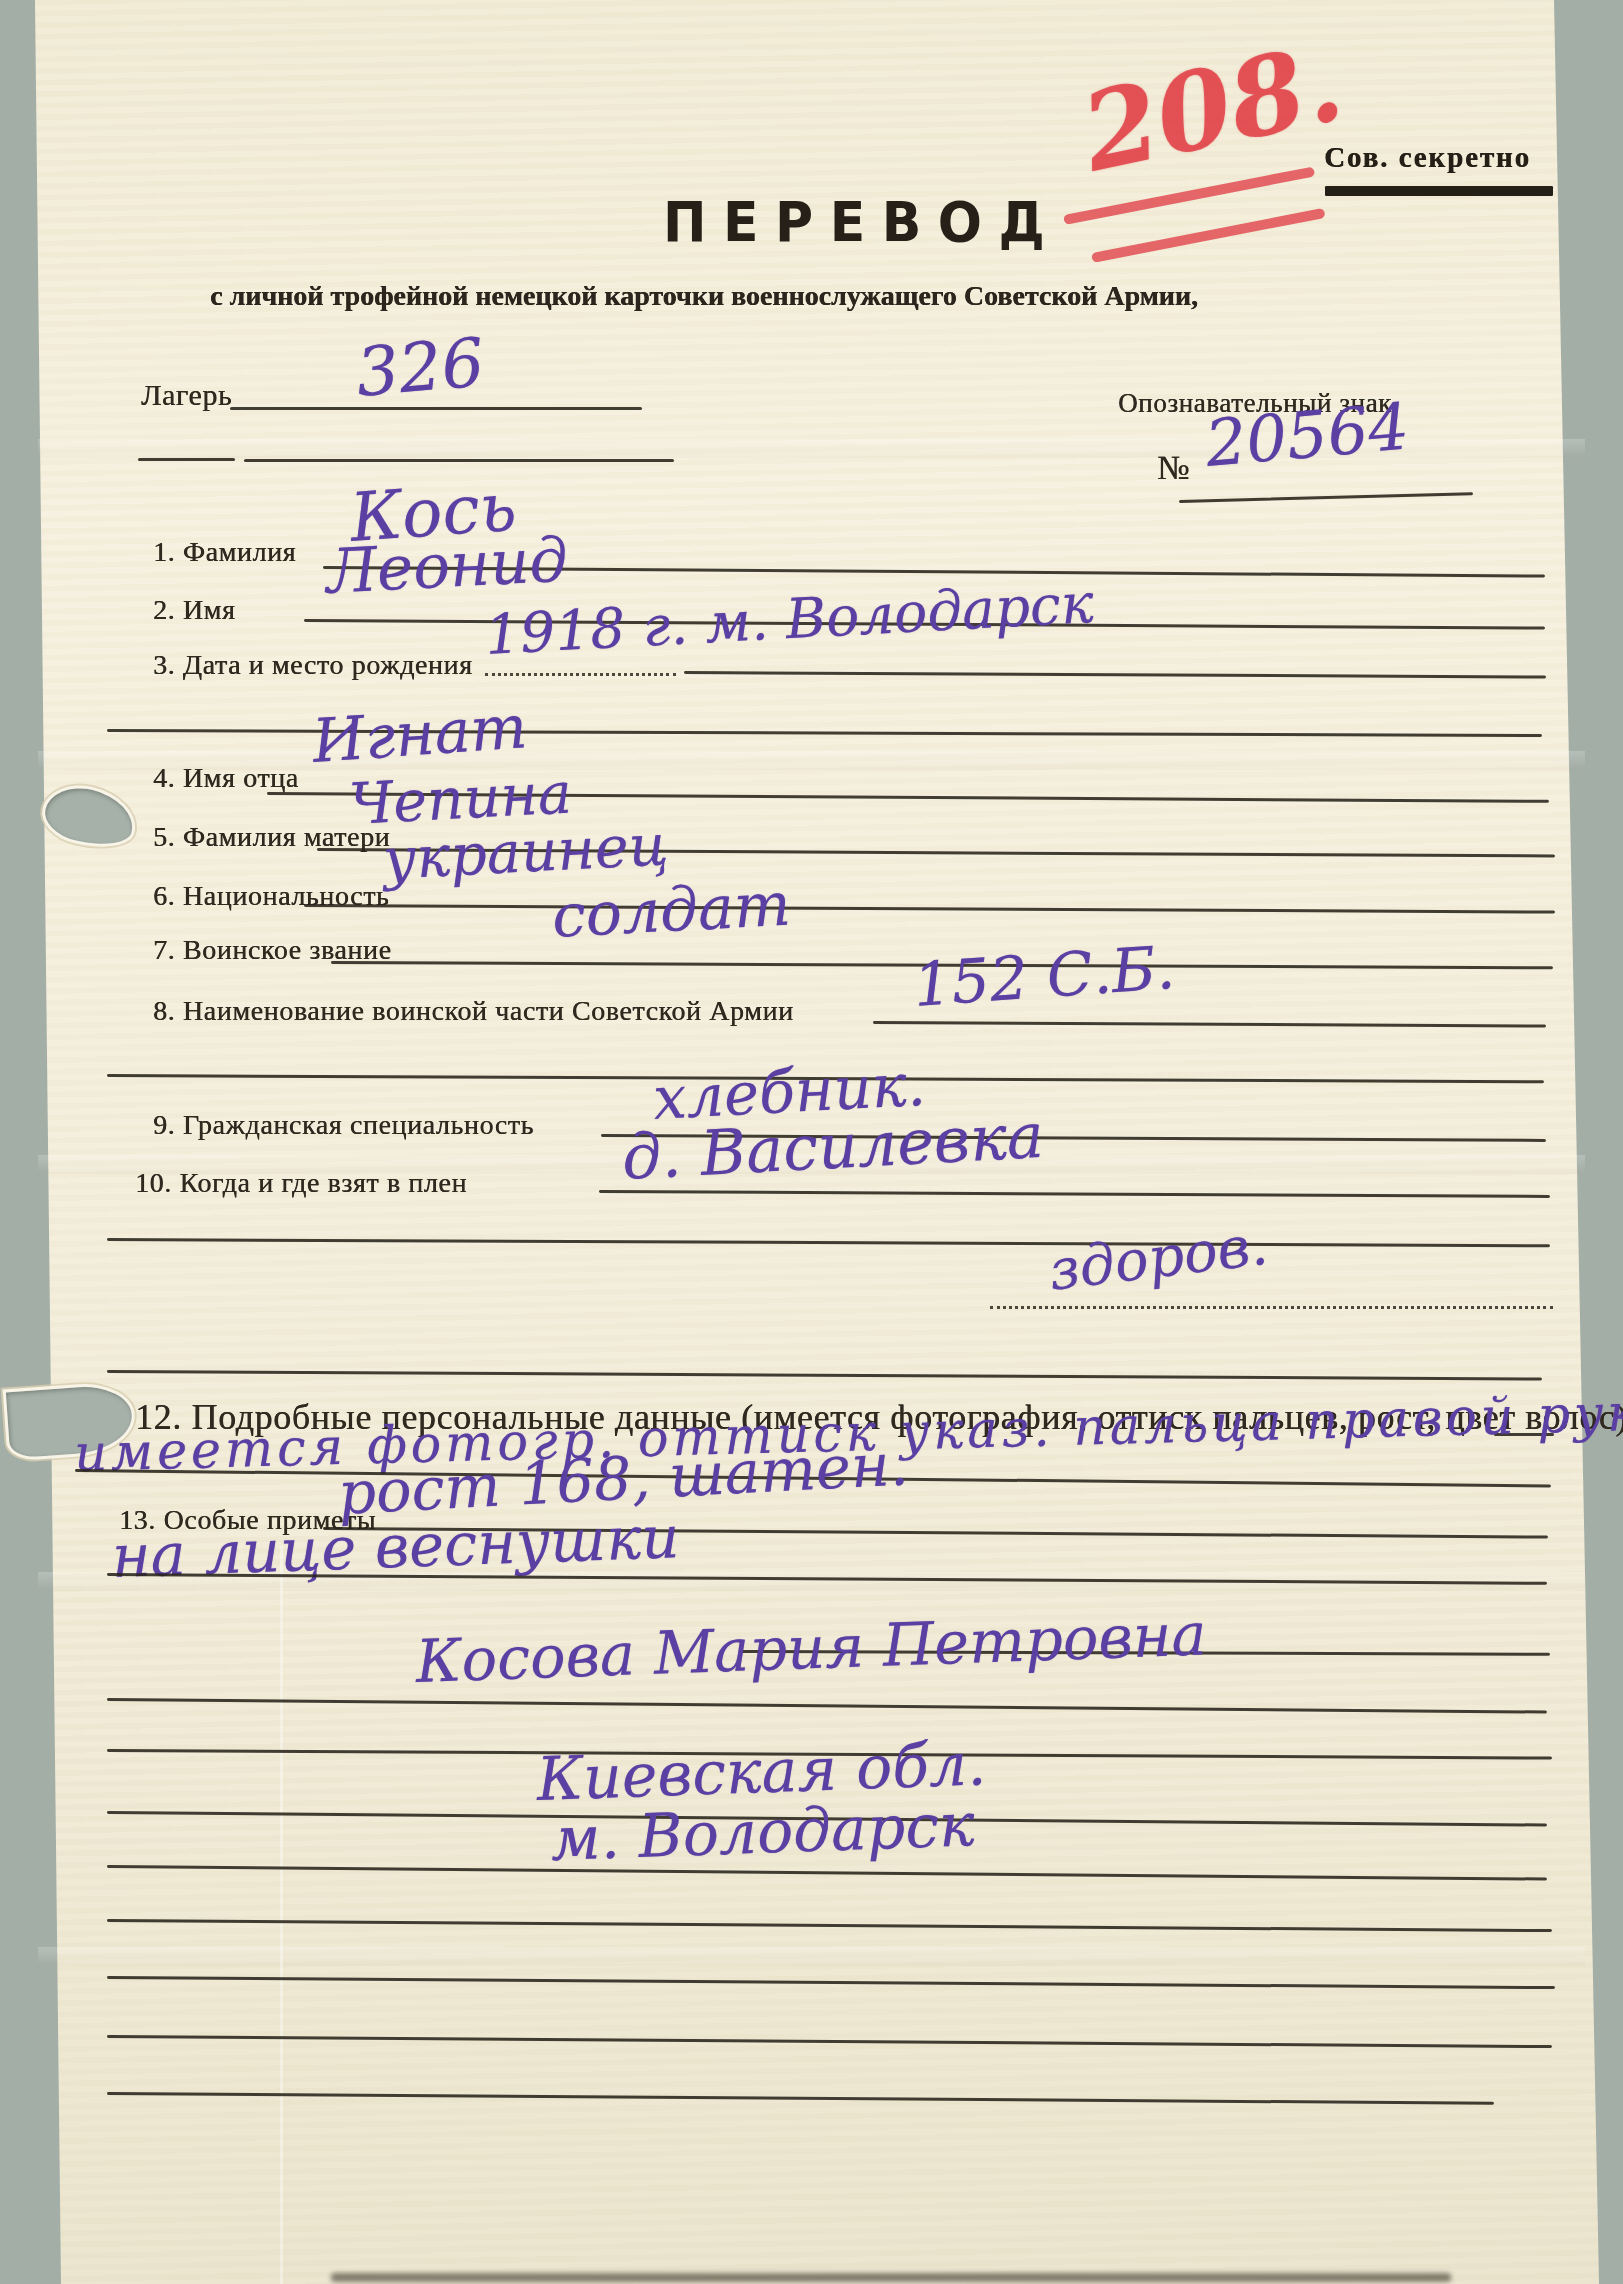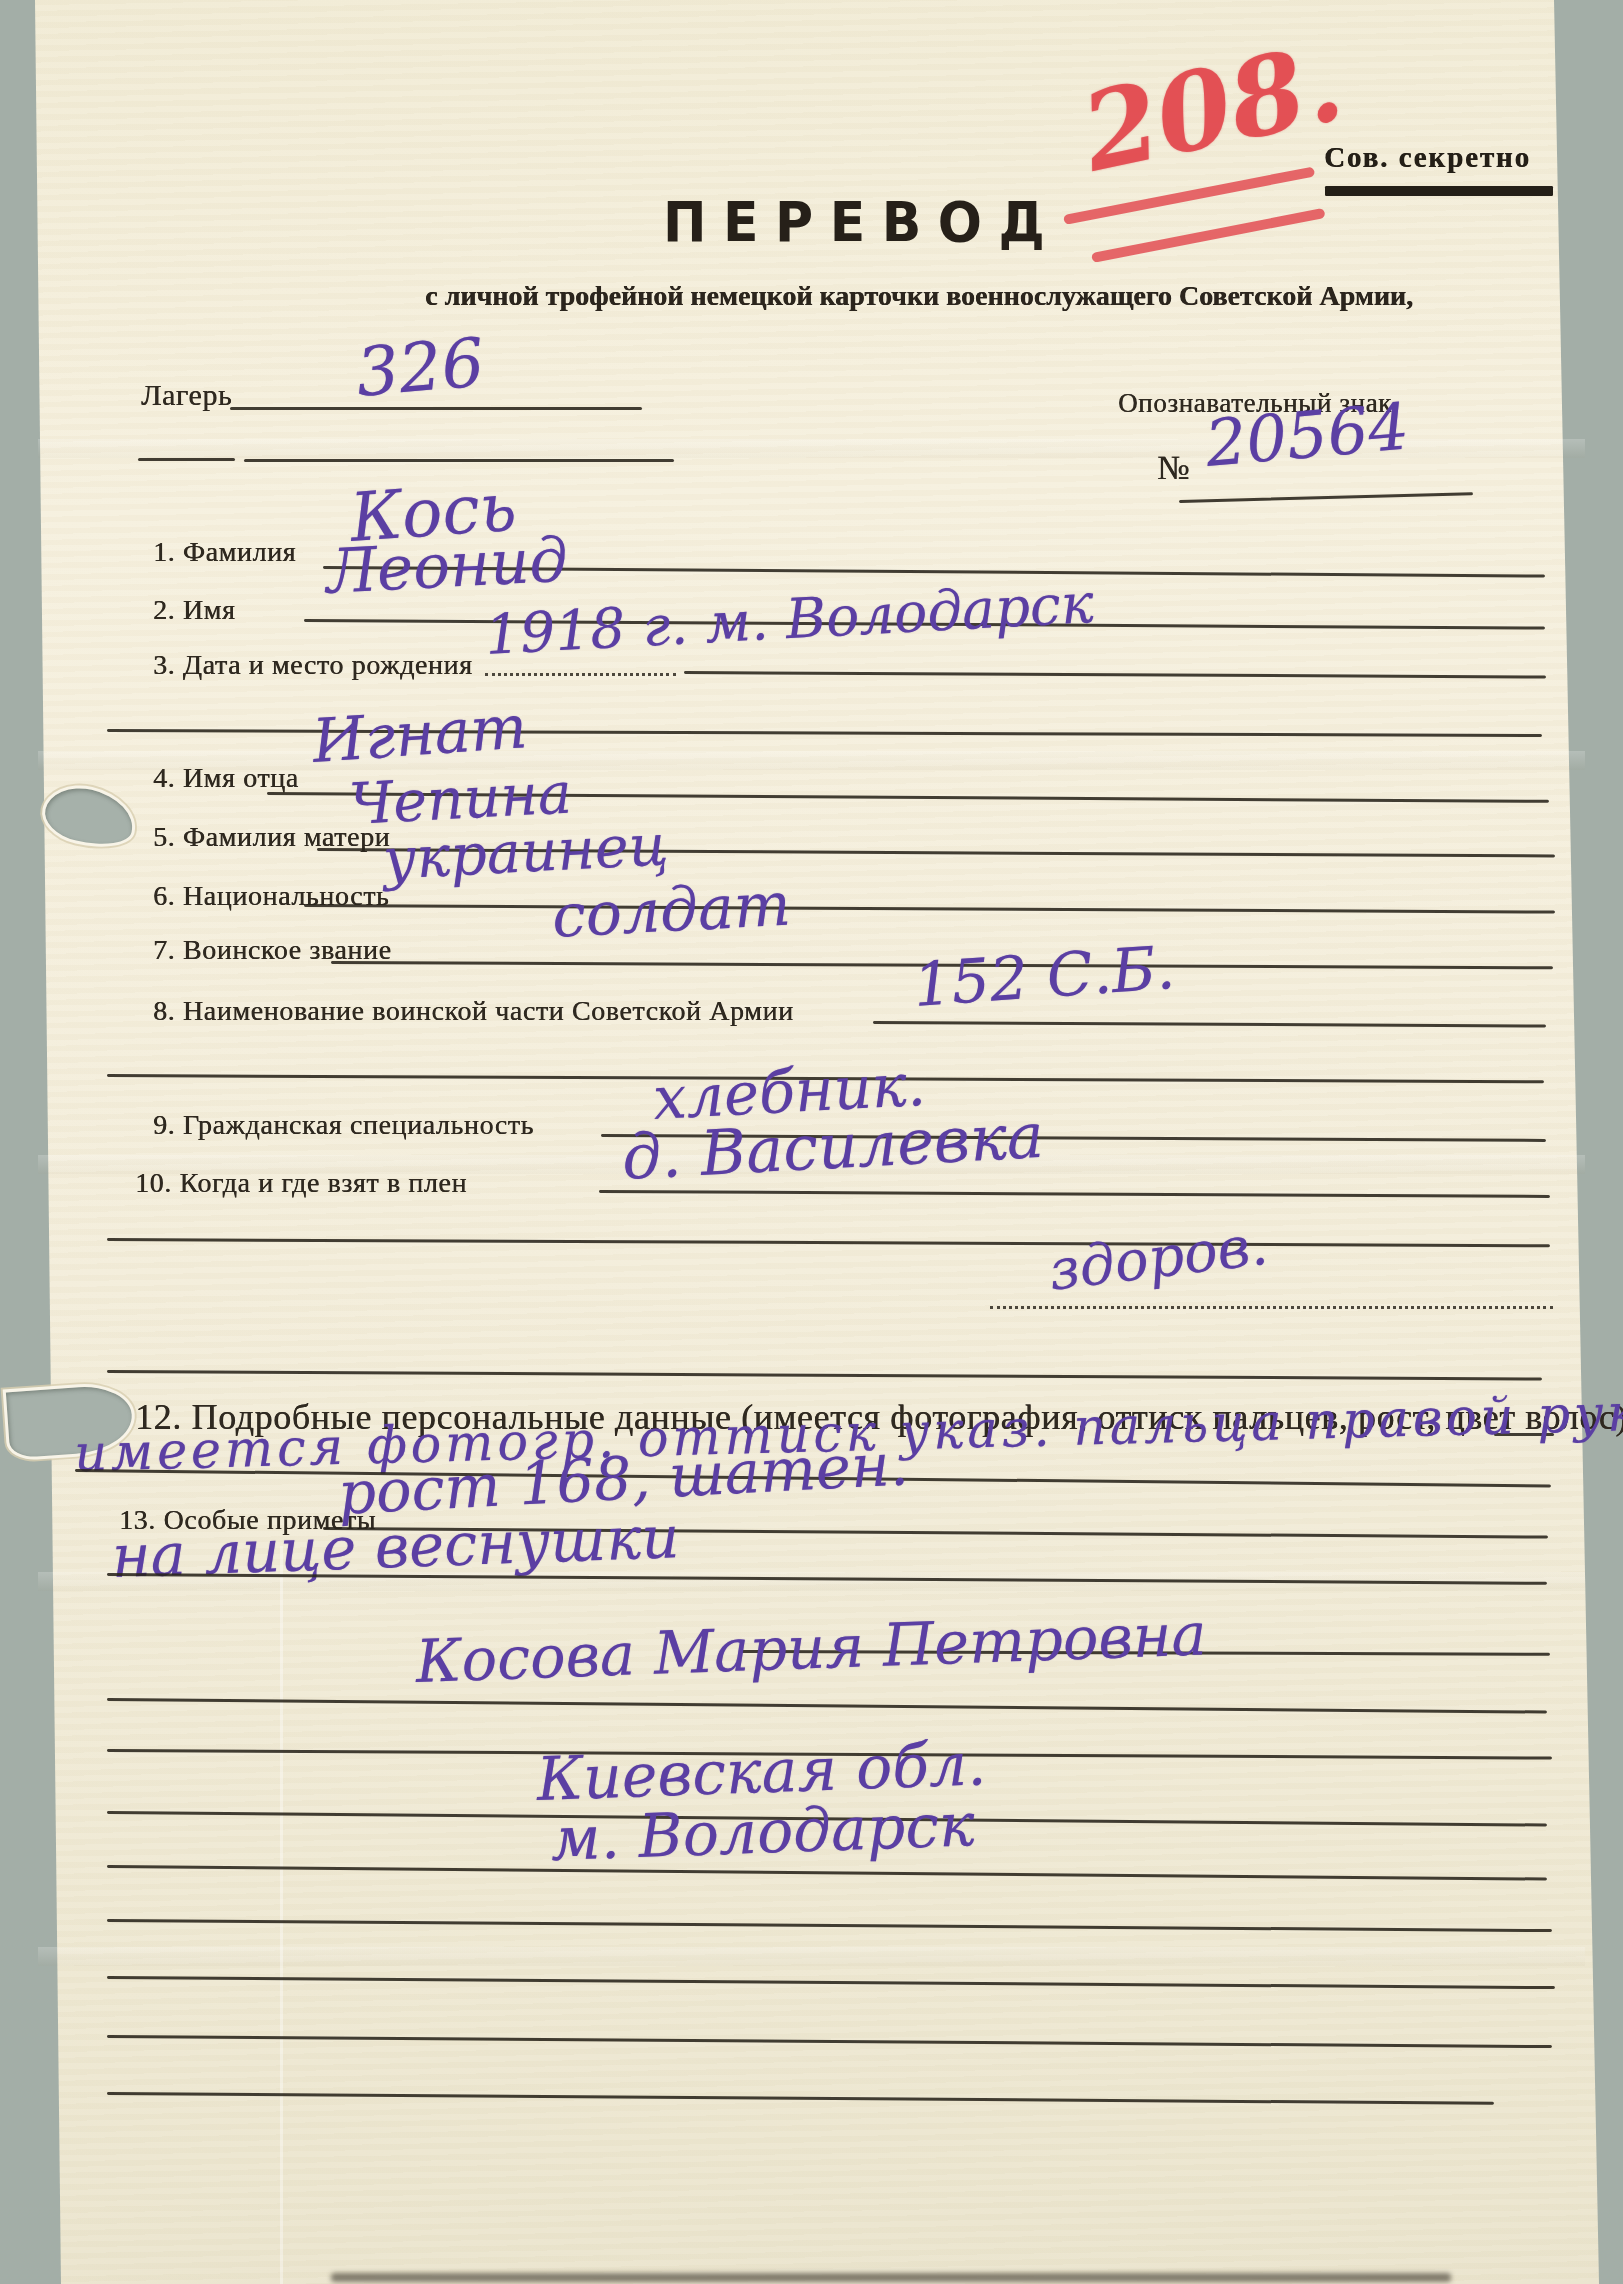--- a/index.html
+++ b/index.html
@@ -21,21 +21,21 @@
   .dotted{position:absolute;height:0;border-bottom:3.8px dotted #28231a;opacity:.82;transform-origin:left center;}
   .red-num{position:absolute;font-family:"DejaVu Serif",serif;font-style:italic;font-weight:bold;
         color:rgba(226,72,78,.9);font-size:107px;transform:rotate(-12deg);text-shadow:0 0 1.9px rgba(226,72,78,.5);}
   .red-stroke{position:absolute;height:10.2px;background:rgba(226,72,78,.82);border-radius:5.7px;
         transform:rotate(-11deg);transform-origin:left center;}
   .secret{position:absolute;font-weight:bold;font-size:29px;letter-spacing:1.9px;color:#241f17;
         text-shadow:0.5px 0 #241f17;white-space:nowrap;}
   .secret-bar{position:absolute;height:10.2px;background:#241f17;border-radius:1.3px;}
   .title{position:absolute;font-family:"DejaVu Sans",sans-serif;font-weight:bold;font-size:52px;
         letter-spacing:16.5px;color:#262019;transform:scaleY(1.05);white-space:nowrap;}
-  .subtitle{position:absolute;left:210px;width:1203px;text-align:right;font-weight:bold;
+  .subtitle{position:absolute;left:210px;width:1203px;text-align:left;font-weight:bold;
         font-size:28px;color:#2b251d;text-shadow:0.4px 0 #2b251d;white-space:nowrap;}
   .hole{position:absolute;background:#a6b1aa;border:3.8px solid #f8f4e8;
         box-shadow:inset 1.3px 1.9px 4.5px rgba(70,80,72,.45), 0 0 0 1.9px rgba(216,206,176,.8);}
   .hole1{border-radius:46% 54% 58% 42%/55% 60% 40% 45%;transform:rotate(13deg);}
   .hole2{border-radius:0 55% 62% 30%/40% 62% 70% 35%;transform:rotate(-4deg);}
   .bottom-smudge{position:absolute;background:rgba(58,53,43,.6);filter:blur(2.5px);border-radius:3.8px;}
 </style>
 </head>
 <body>
 

